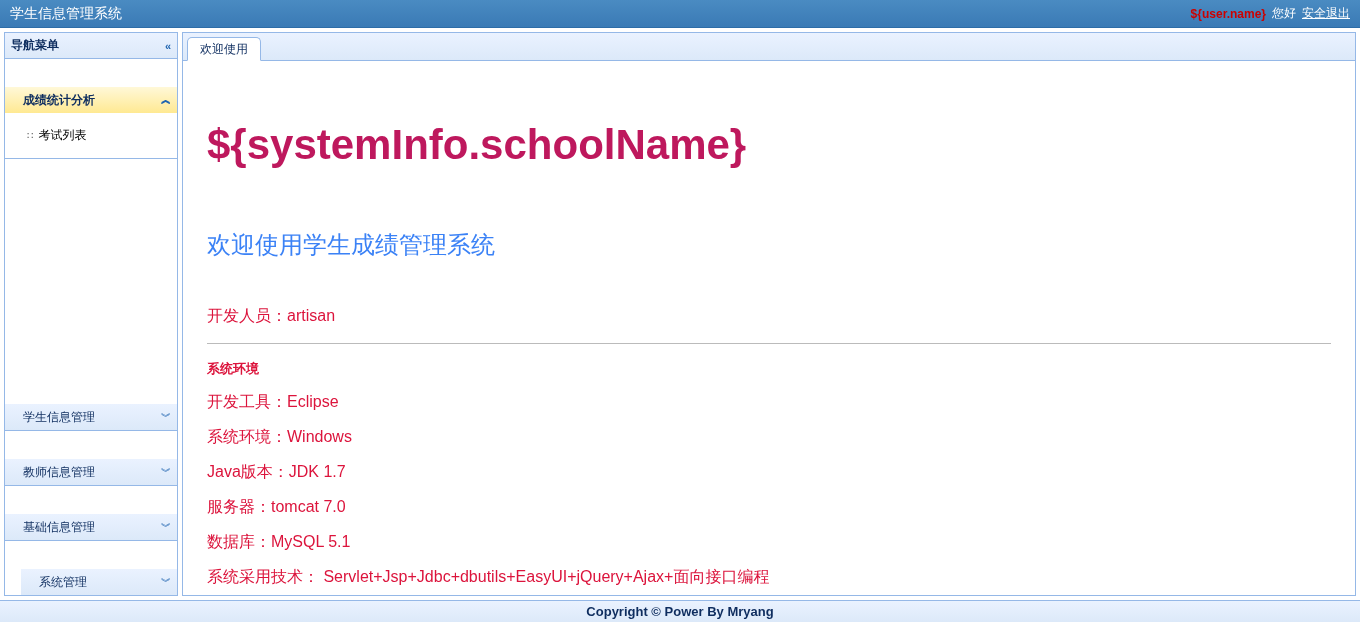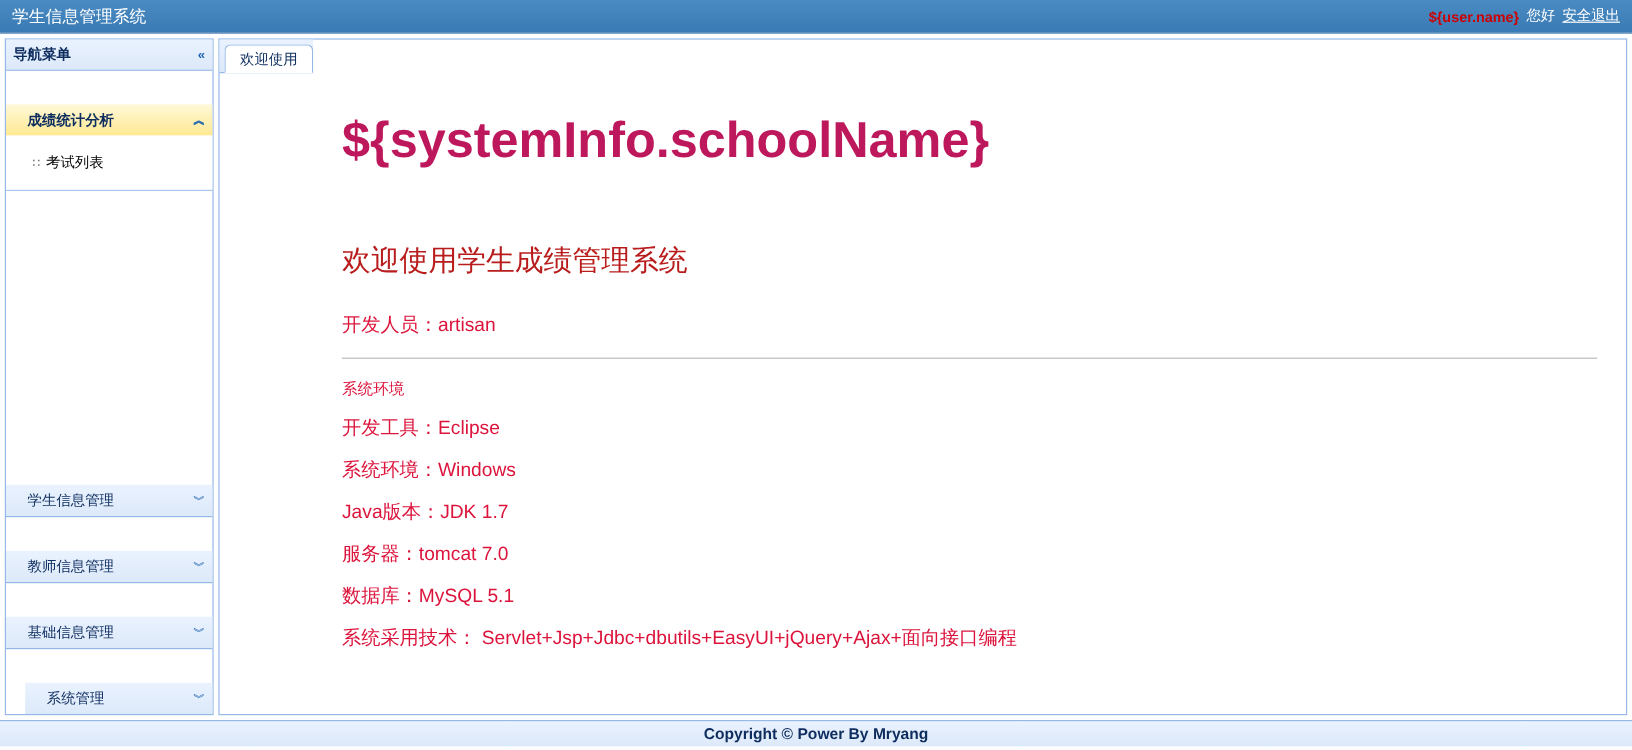--- a/index.html
+++ b/index.html
@@ -119,21 +119,21 @@
       font-size: 10px;
       letter-spacing: -1px;
     }
     .sidebar-spacer {
       flex: 1;
     }
     .main-area {
       flex: 1;
       border: 1px solid #95b8e7;
       display: flex;
-      flex-direction: row;
+      flex-direction: column;
       background: #fff;
     }
     .tabs-bar {
       height: 28px;
       background: linear-gradient(to bottom, #eaf2ff 0%, #dce9f9 100%);
       border-bottom: 1px solid #95b8e7;
       display: flex;
       align-items: flex-end;
       padding-left: 4px;
     }
@@ -160,37 +160,37 @@
     }
     .school-name {
       font-size: 42px;
       color: #be185d;
       font-weight: bold;
       margin-top: 40px;
       margin-bottom: 60px;
     }
     .welcome-heading {
       font-size: 24px;
-      color: #b91c1c;
+      color: #3b82f6;
       font-weight: normal;
-      margin-bottom: 28px;
+      margin-bottom: 45px;
     }
     .info-line {
       color: #dc143c;
       font-size: 16px;
       margin-bottom: 14px;
     }
     hr.sep {
       border: none;
       border-top: 1px solid #bbb;
       margin: 16px 0;
     }
     .env-heading {
       color: #dc143c;
-      font-weight: normal;
+      font-weight: bold;
       font-size: 13px;
       margin-bottom: 14px;
     }
     .footer {
       height: 22px;
       background: linear-gradient(to bottom, #eaf2ff 0%, #dce9f9 100%);
       border-top: 1px solid #95b8e7;
       display: flex;
       align-items: center;
       justify-content: center;

